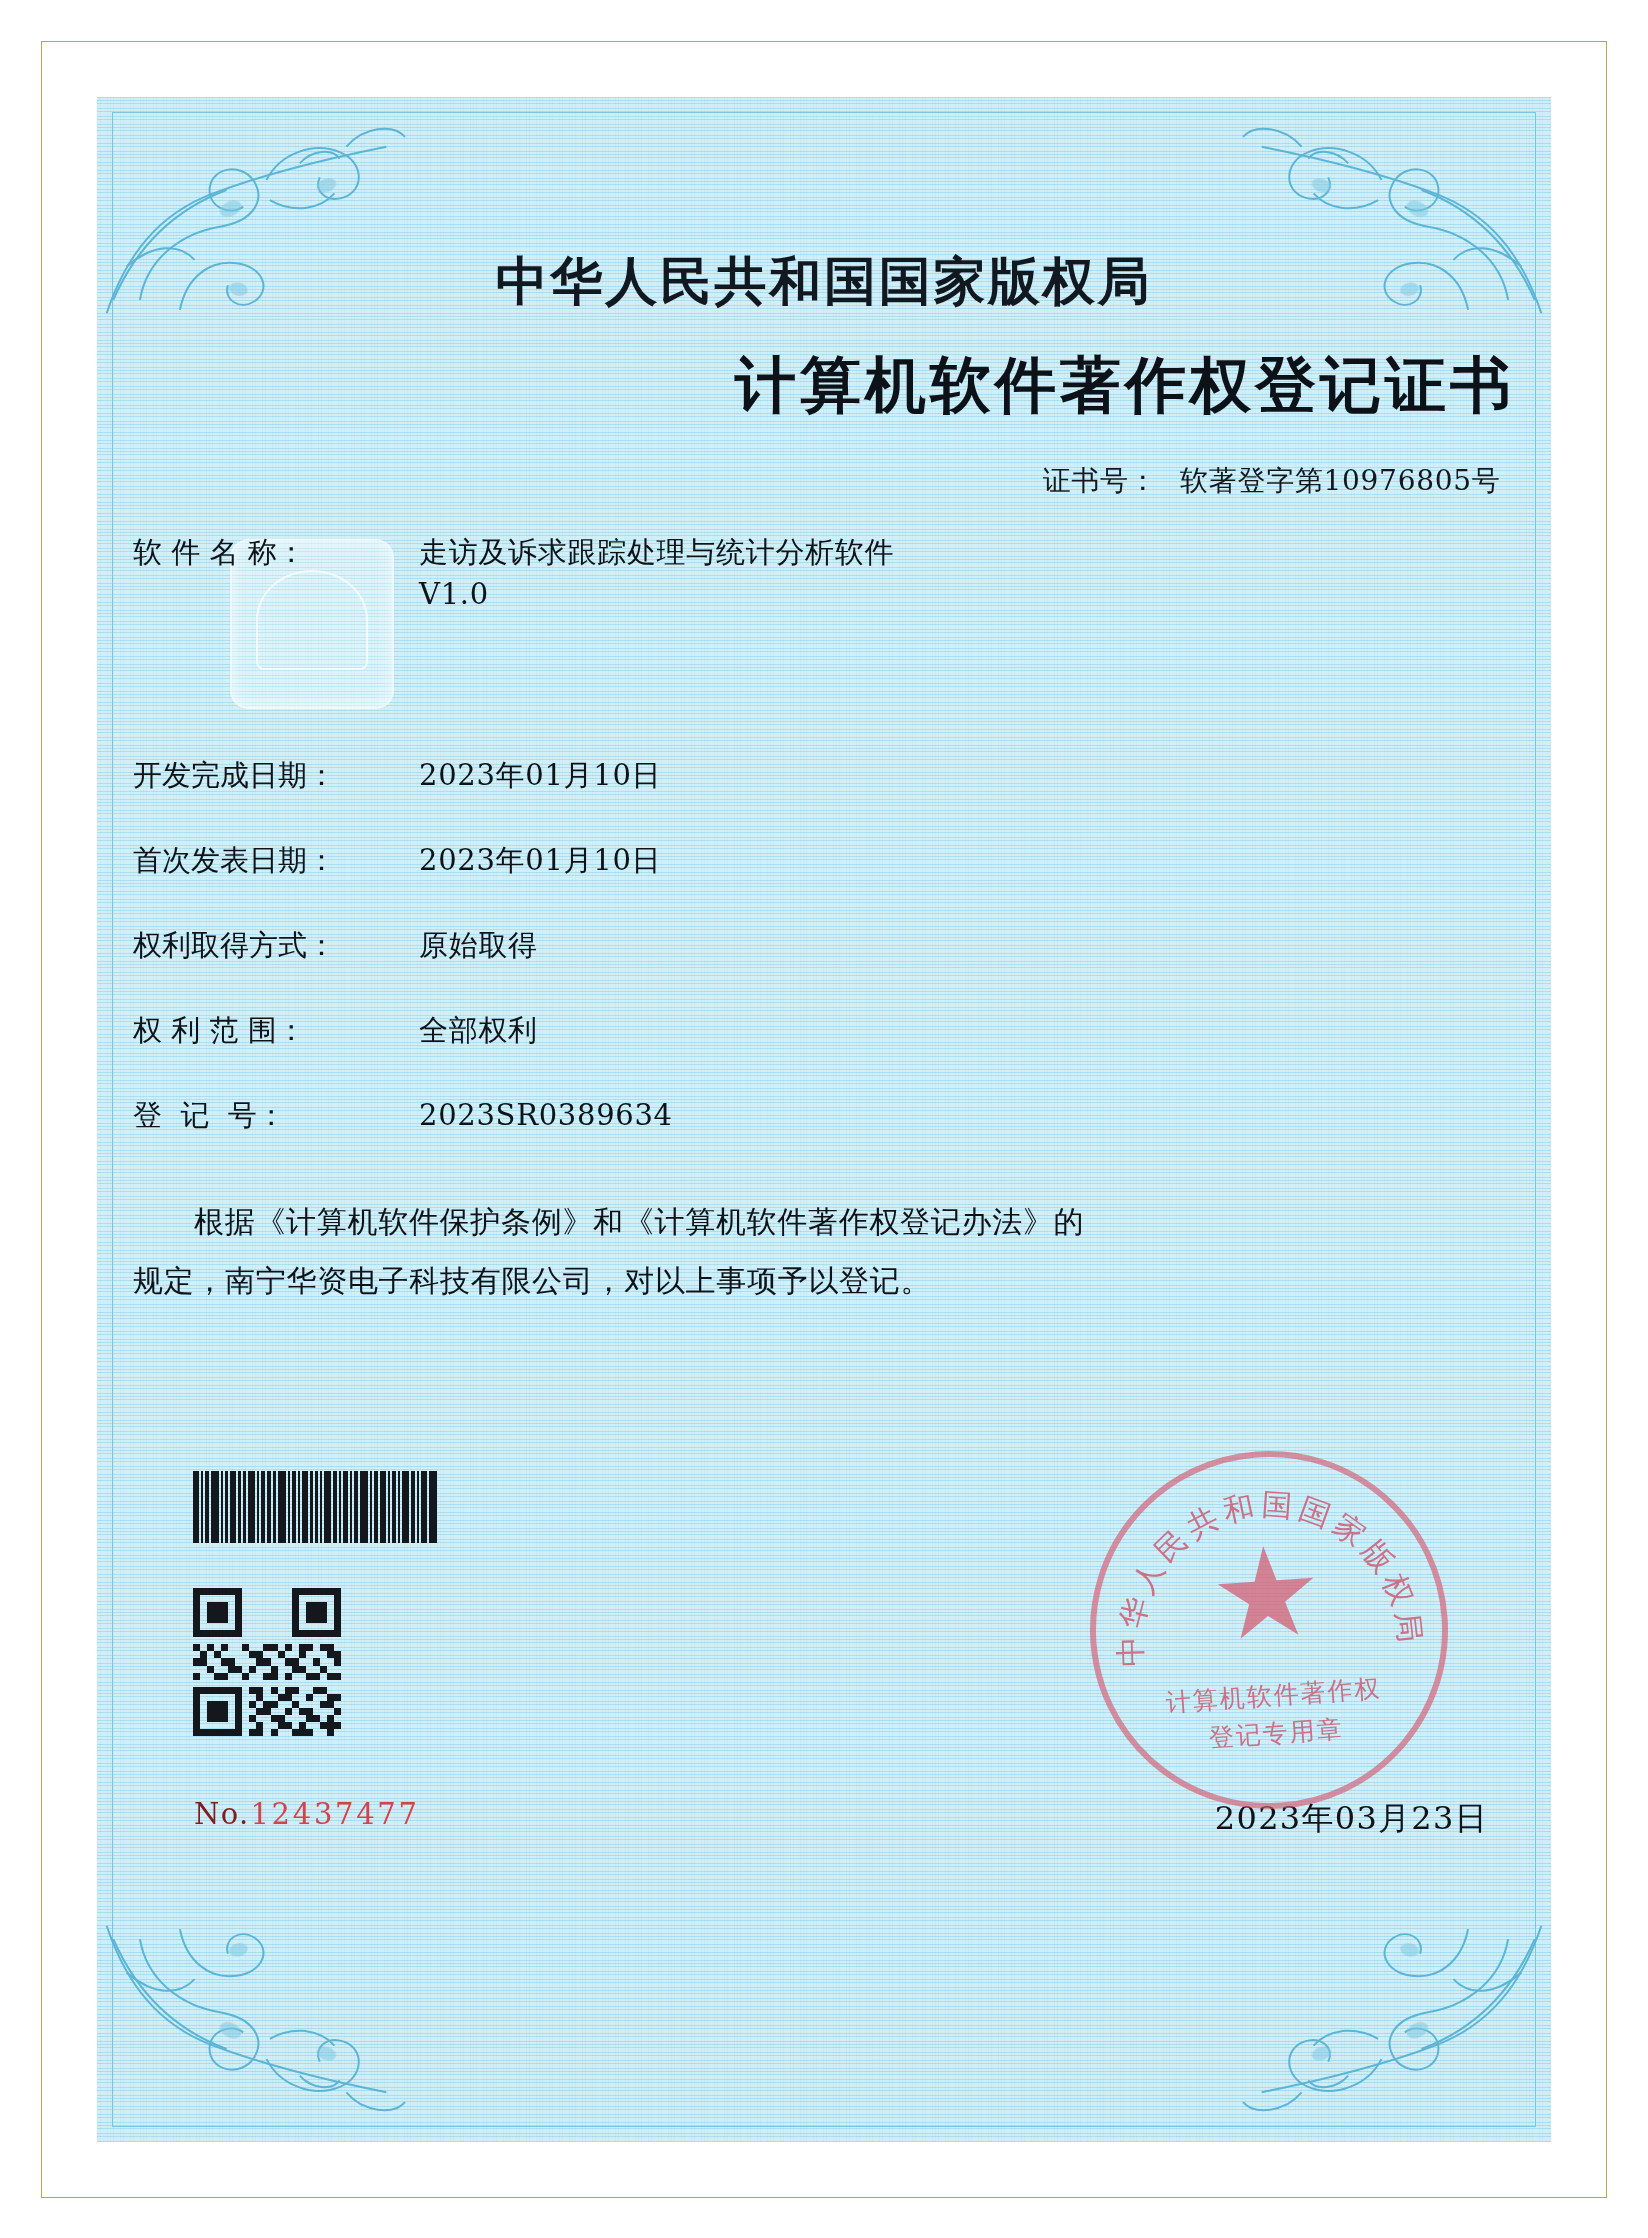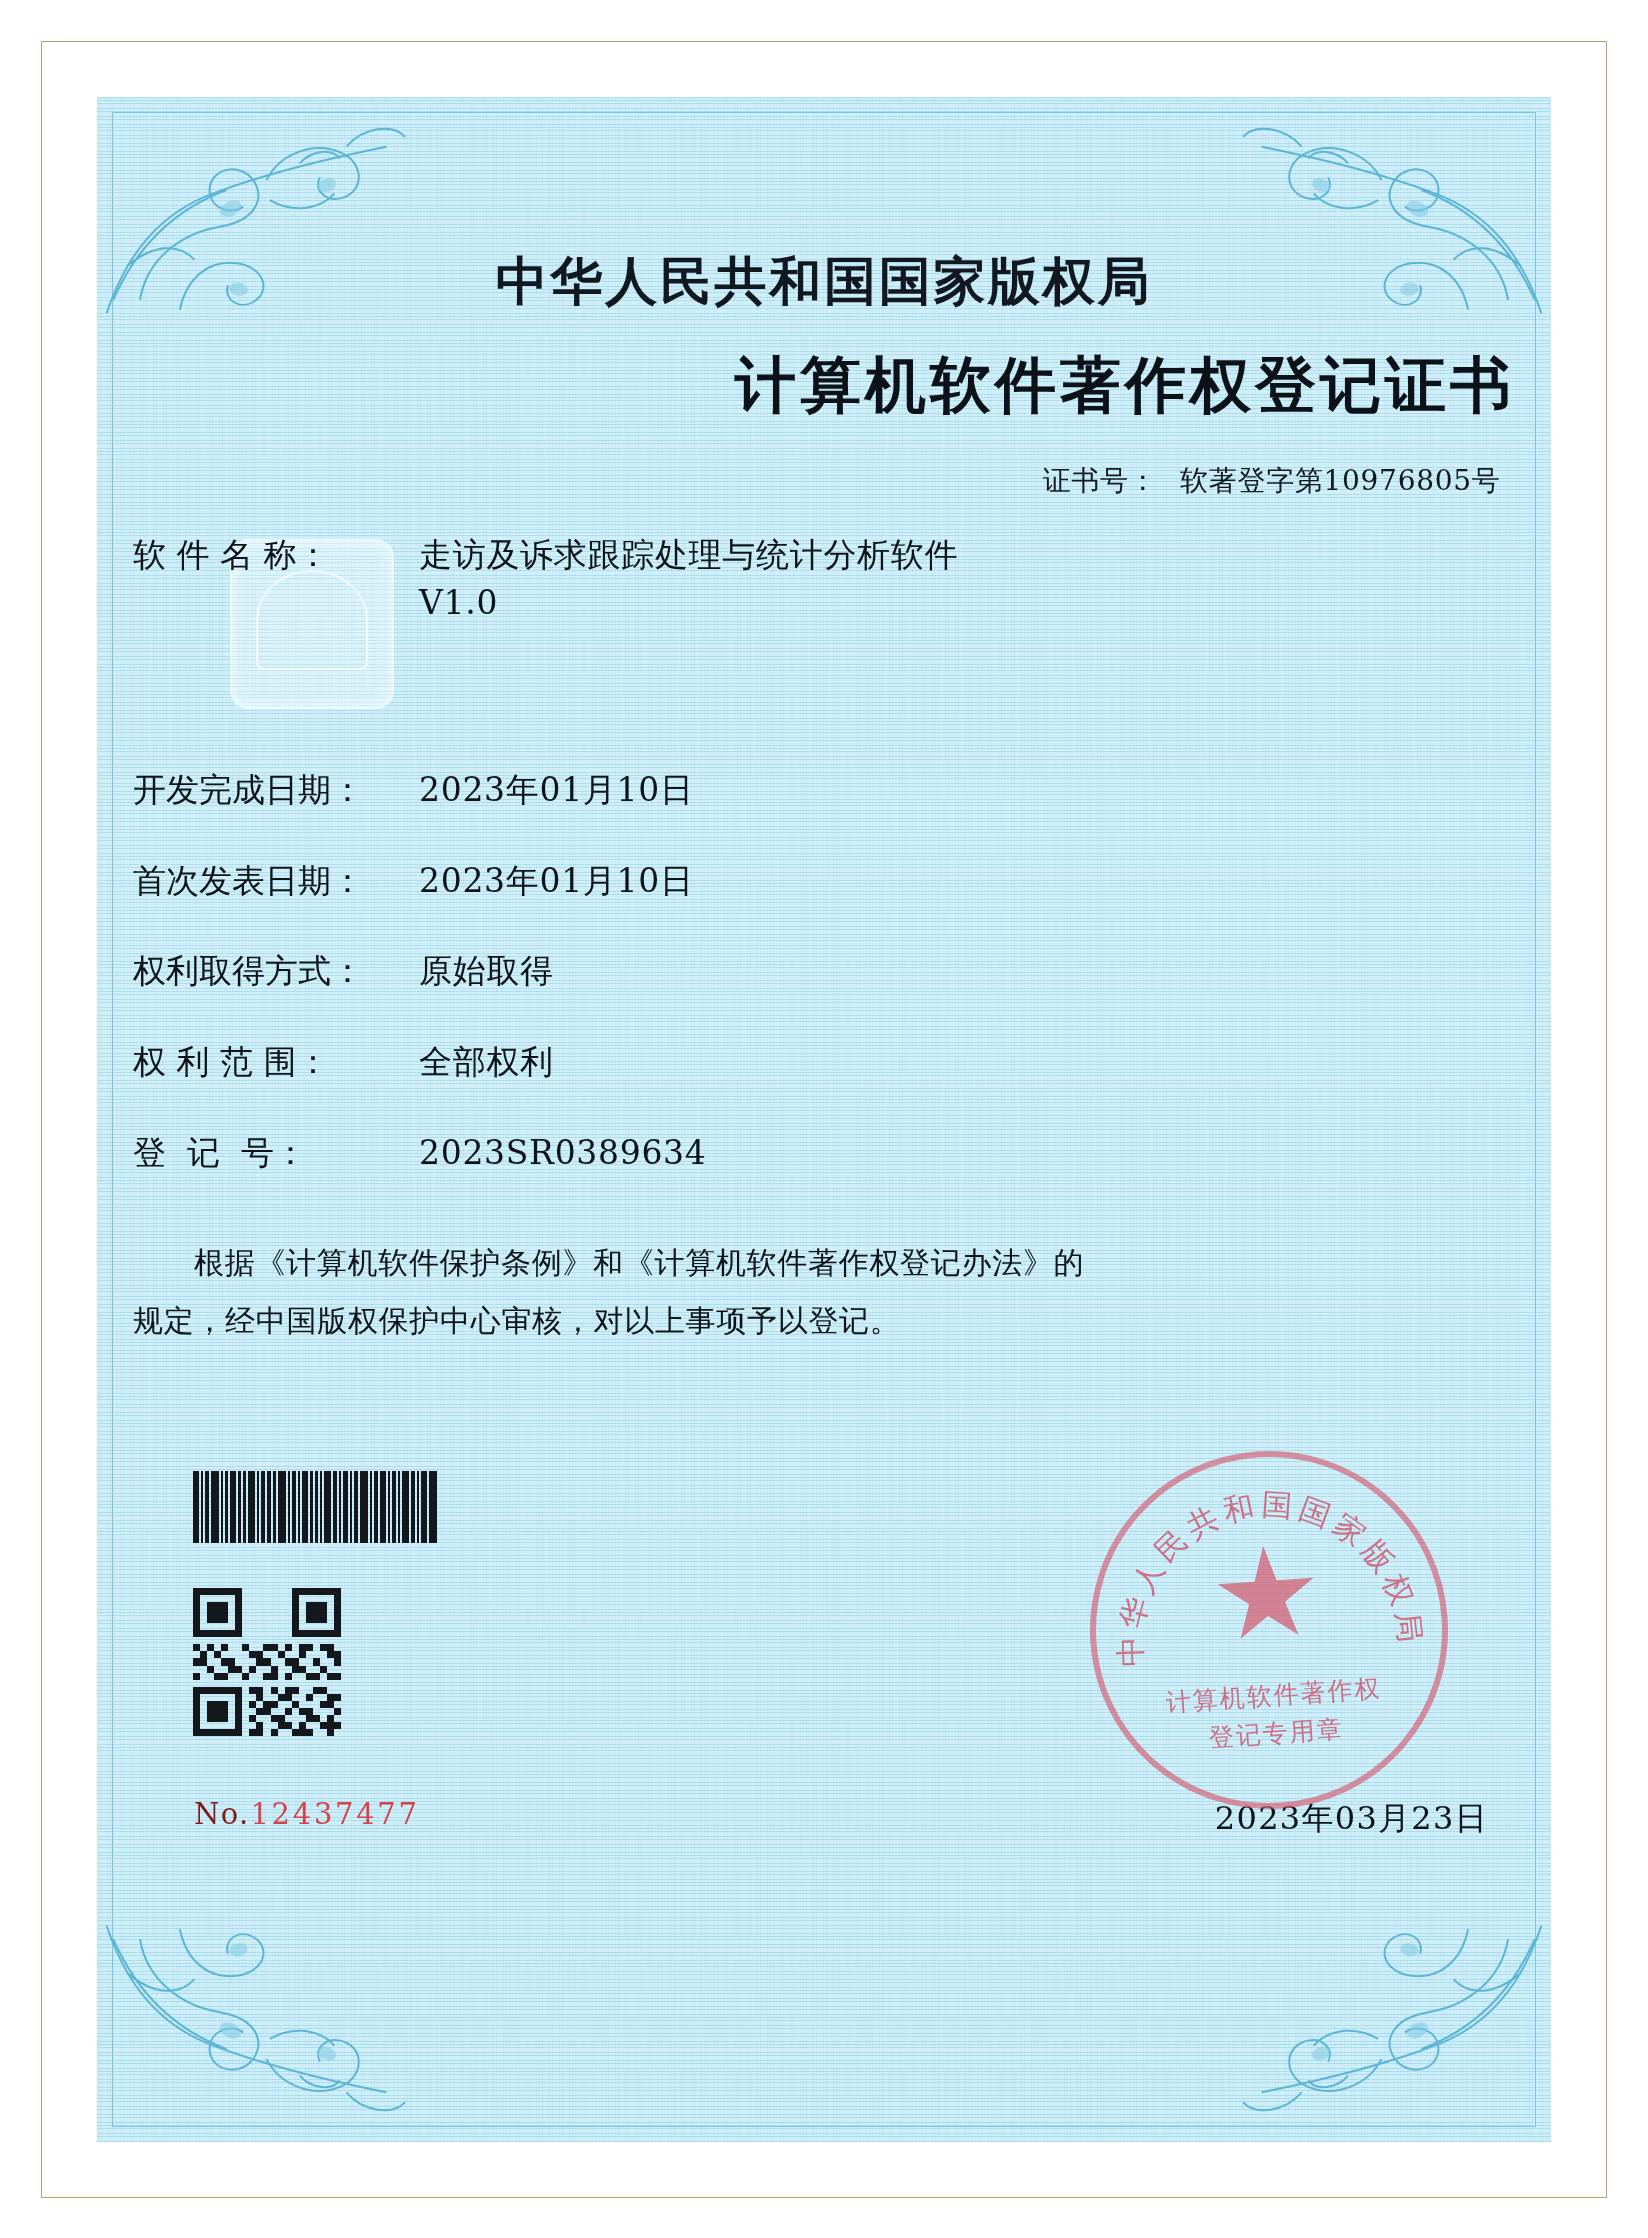--- a/index.html
+++ b/index.html
@@ -154,21 +154,21 @@
 
   .fields {
     position: relative;
     margin-top: 31px;
     font-family: "DejaVu Serif", "Liberation Serif", serif;
     color: #0d1319;
   }
   .frow {
     display: flex;
     align-items: flex-start;
-    font-size: 33px;
+    font-size: 29px;
     line-height: 1.45;
   }
   .flabel {
     width: 286px;
     flex: 0 0 286px;
     letter-spacing: 0px;
     white-space: pre;
   }
   .fvalue { flex: 1; letter-spacing: 0.7px; }
   .fvalue .sub { display: block; }
@@ -426,21 +426,21 @@
 
       <div class="frow">
         <div class="flabel">登  记  号：</div>
         <div class="fvalue">2023SR0389634</div>
       </div>
 
     </div>
 
     <div class="statement">
       <span class="p1">根据《计算机软件保护条例》和《计算机软件著作权登记办法》的</span>
-      <span class="p2">规定，经中国版权保护中心审核，对以上事项予以登记。</span>
+      <span class="p2">规定，南宁华资电子科技有限公司，对以上事项予以登记。</span>
     </div>
 
   </div>
 
   <div class="codes">
     <div class="barcode">
       <i style="width:6.7px"></i>
         <i style="width:2.7px"></i>
         <i style="width:4px"></i>
         <i style="width:9.3px"></i>

